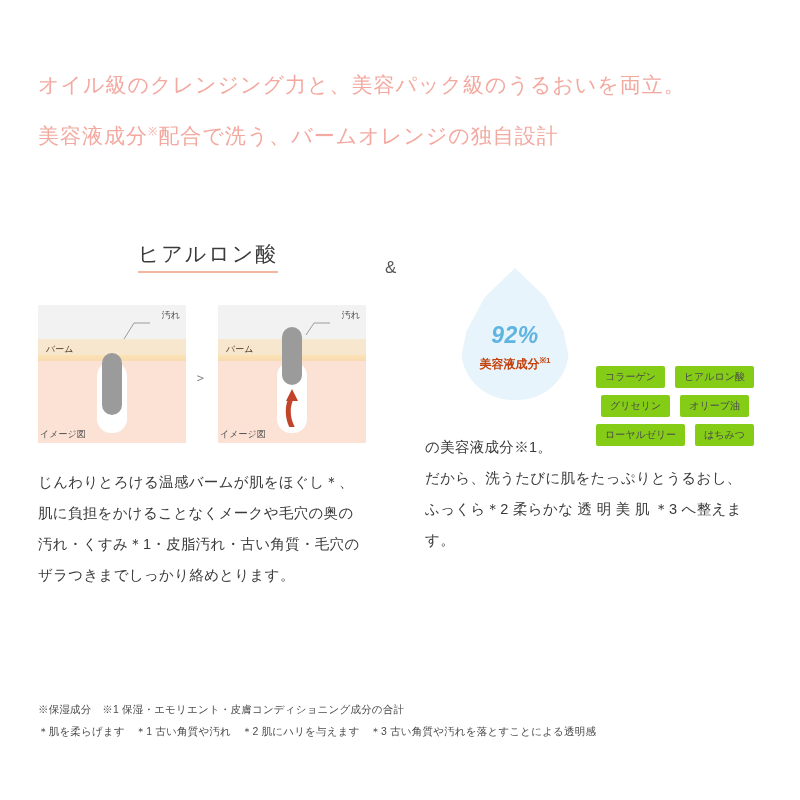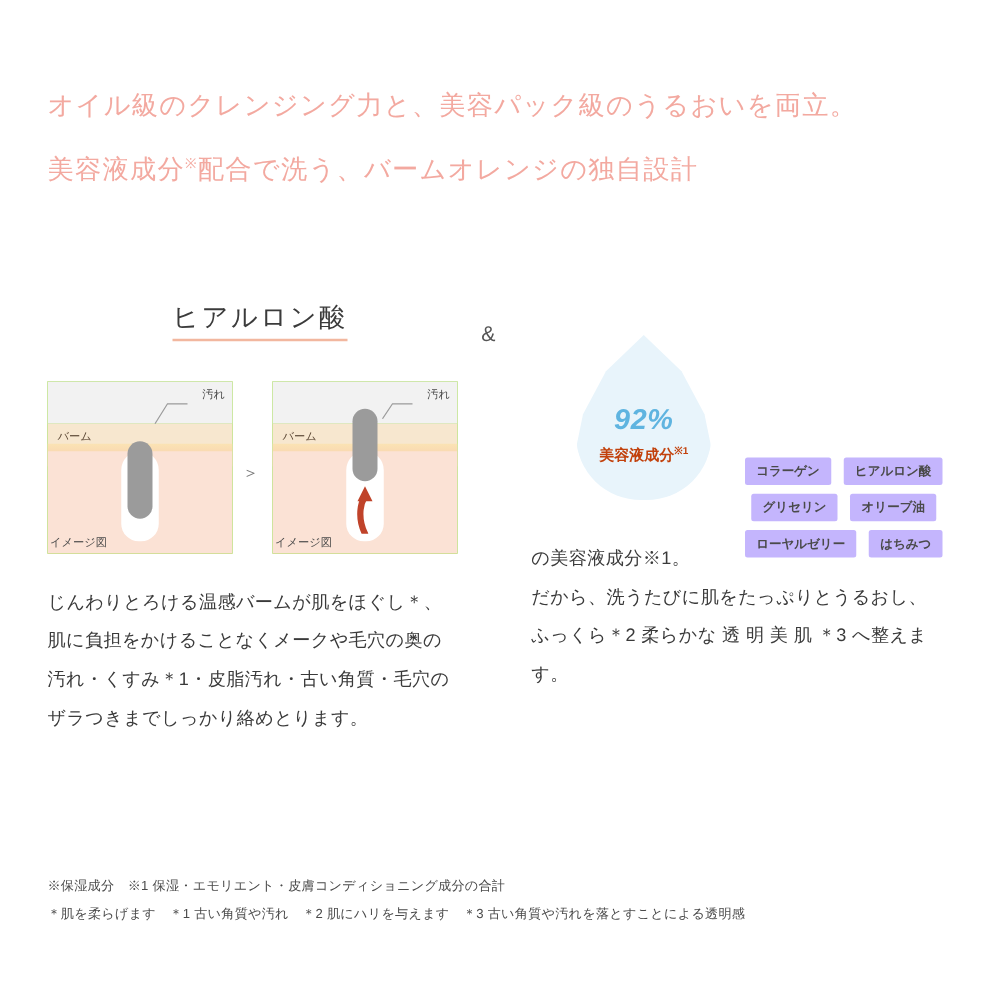--- a/index.html
+++ b/index.html
@@ -93,21 +93,21 @@
     position: relative;
     margin-top: 34px;
     height: 140px;
   }
   .skin-panel {
     position: absolute;
     top: 0;
     width: 148px;
     height: 138px;
     overflow: hidden;
-    background: #84cc16;
+    background: #fca5a5;
   }
   .skin-panel.p1 { left: 0; }
   .skin-panel.p2 { left: 180px; }
   .sp-top {
     position: absolute;
     left: 0; top: 0;
     width: 100%;
     height: 34px;
     background: #f2f2f2;
   }
@@ -257,27 +257,26 @@
     top: 96px;
     width: 180px;
   }
   .chip-row {
     display: flex;
     justify-content: center;
     gap: 10px;
     margin-bottom: 7px;
   }
   .chip {
-    background: #c4b5fd;
+    background: #84cc16;
     color: #4a4a4a;
     font-size: 10px;
     padding: 4px 9px;
     border-radius: 2px;
     white-space: nowrap;
-    font-weight: bold;
   }
   .chips-note {
     text-align: center;
     font-size: 10px;
     color: #4a4a4a;
     margin-top: 6px;
   }
   .chips-note .sup { font-size: 8px; vertical-align: super; }
 
   

